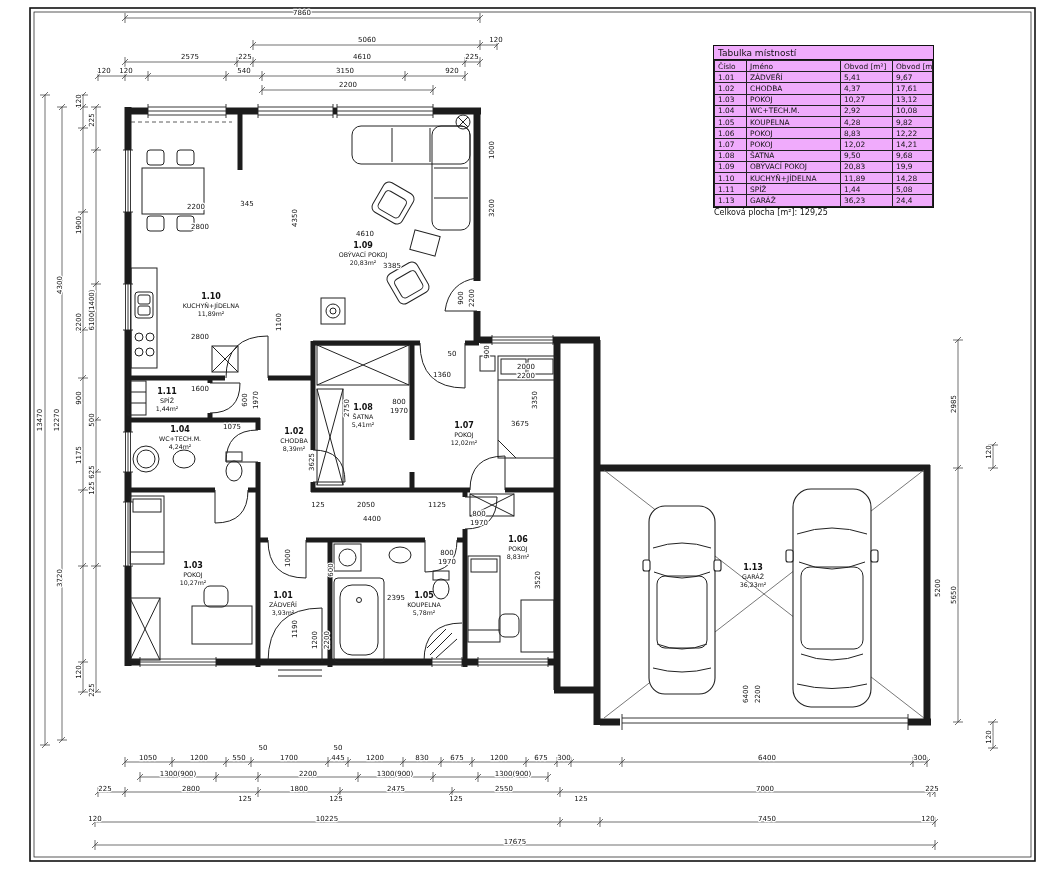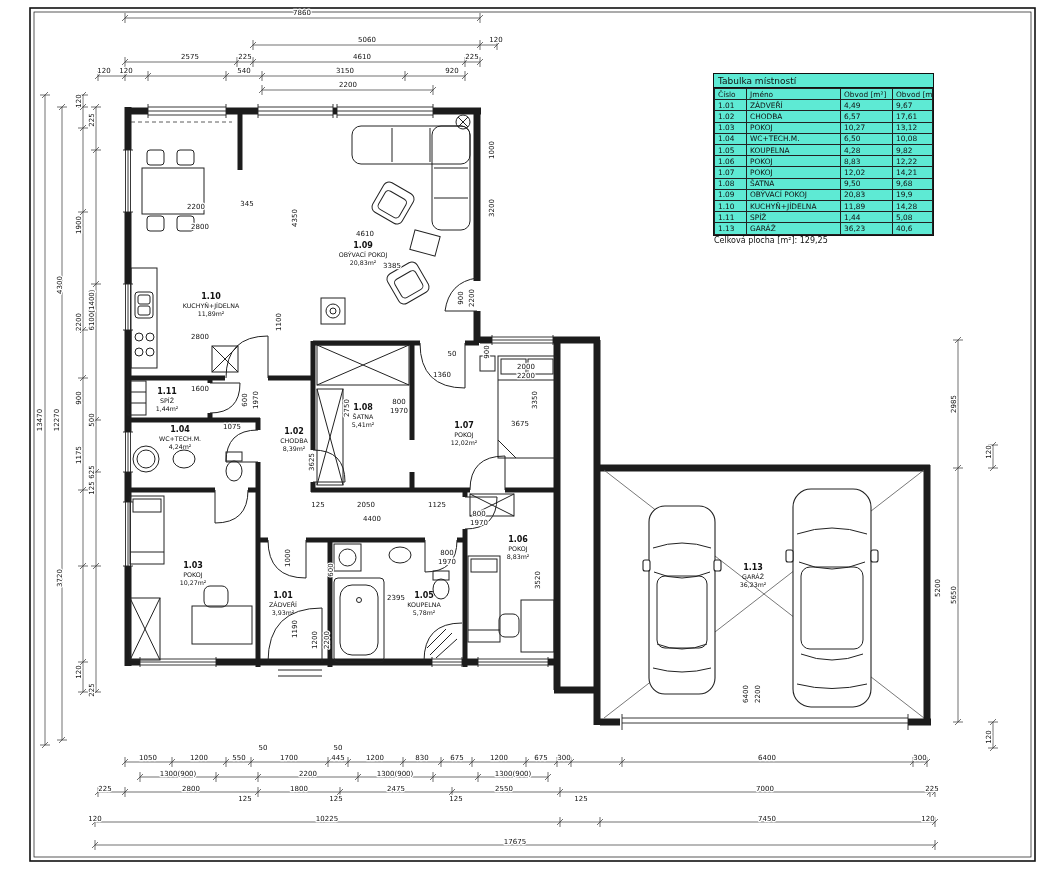--- a/index.html
+++ b/index.html
@@ -15,21 +15,21 @@
   .wext{stroke-width:7;}
   .wint{stroke-width:5;}
   .thin{stroke:#222;stroke-width:1;fill:none;}
   .furn{stroke:#222;stroke-width:1;fill:none;}
   .furnf{stroke:#222;stroke-width:1.1;fill:#fff;}
   .dimline{stroke:#333;stroke-width:0.7;fill:none;}
   .winmask{fill:#fff;stroke:none;}
   .winline{stroke:#222;stroke-width:0.9;fill:none;}
   .diag{stroke:#555;stroke-width:0.8;fill:none;}
   .dash{stroke:#333;stroke-width:0.8;fill:none;stroke-dasharray:4 3;}
-  .room-table{position:absolute;left:713px;top:45px;width:219px;border:1.3px solid #111;background:#5eead4;margin-top:28px;}
+  .room-table{position:absolute;left:713px;top:45px;width:219px;border:1.3px solid #111;background:#f0abfc;}
   .tbl-title{font-size:9px;padding:2px 4px 1px 4px;border-bottom:1px solid #111;}
   .room-table table{border-collapse:collapse;width:100%;table-layout:fixed;border-radius:10px;}
   .room-table th,.room-table td{border:1px solid #222;font-size:7.4px;font-weight:normal;
      text-align:left;padding:0.5px 3px;line-height:9.2px;white-space:nowrap;overflow:hidden;}
   .tbl-footer{position:absolute;top:100%;left:0;padding-top:1px;font-size:8px;white-space:nowrap;}
 </style>
 </head>
 <body>
 
 <div class="canvas">
@@ -473,39 +473,39 @@
             <th>Číslo</th>
             <th>Jméno</th>
             <th>Obvod [m²]</th>
             <th>Obvod [m]</th>
           </tr>
         </thead>
     <tbody id="tbl-body">
           <tr>
             <td>1.01</td>
             <td>ZÁDVEŘÍ</td>
-            <td>4,49</td>
+            <td>5,41</td>
             <td>9,67</td>
           </tr>
           <tr>
             <td>1.02</td>
             <td>CHODBA</td>
-            <td>6,57</td>
+            <td>4,37</td>
             <td>17,61</td>
           </tr>
           <tr>
             <td>1.03</td>
             <td>POKOJ</td>
             <td>10,27</td>
             <td>13,12</td>
           </tr>
           <tr>
             <td>1.04</td>
             <td>WC+TECH.M.</td>
-            <td>6,50</td>
+            <td>2,92</td>
             <td>10,08</td>
           </tr>
           <tr>
             <td>1.05</td>
             <td>KOUPELNA</td>
             <td>4,28</td>
             <td>9,82</td>
           </tr>
           <tr>
             <td>1.06</td>
@@ -540,21 +540,21 @@
           <tr>
             <td>1.11</td>
             <td>SPÍŽ</td>
             <td>1,44</td>
             <td>5,08</td>
           </tr>
           <tr>
             <td>1.13</td>
             <td>GARÁŽ</td>
             <td>36,23</td>
-            <td>40,6</td>
+            <td>24,4</td>
           </tr>
         </tbody>
   </table>
   <div class="tbl-footer">
     <span>Celková plocha [m²]:</span>
     <span>129,25</span>
   </div>
 </div>
 
 </div>

